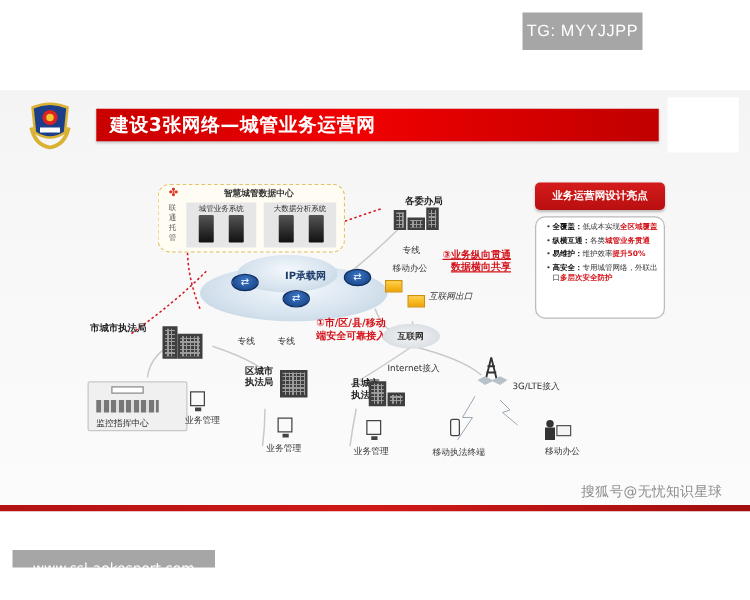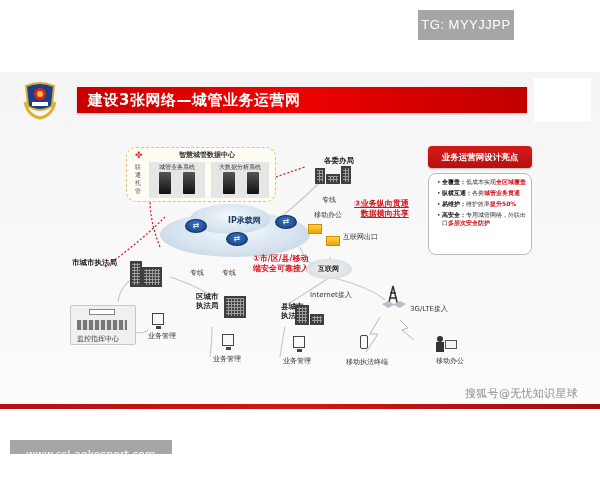--- a/index.html
+++ b/index.html
@@ -41,21 +41,21 @@
 
   .inet-cloud { position: absolute; left: 306px; top: 259px; width: 46px; height: 20px; background: radial-gradient(ellipse, #f5f5f5, #cfd6dd); border-radius: 50%; }
   .inet-label { position: absolute; left: 318px; top: 264px; font-size: 7px; font-weight: bold; color: #333; }
 
   .bldg { position: absolute; background: #3f3f3f; }
   .bldg::before { content: ""; position: absolute; inset: 2px; background: repeating-linear-gradient(0deg, transparent 0 2px, #cfcfcf 2px 3px), repeating-linear-gradient(90deg, transparent 0 2px, #cfcfcf 2px 3px); mix-blend-mode: screen; opacity: 0.6; }
 
   .pc { position: absolute; width: 12px; height: 12px; border: 1.5px solid #444; background: #fafafa; }
   .pc::after { content: ""; position: absolute; left: 3px; top: 12px; width: 5px; height: 3px; background: #444; }
 
-  .monitor-center { position: absolute; left: 70px; top: 306px; width: 66px; height: 40px; border: 1px solid #c8c8c8; background: #f0f0f0; border-radius: 2px; }
+  .monitor-center { position: absolute; left: 70px; top: 306px; width: 80px; height: 40px; border: 1px solid #c8c8c8; background: #f0f0f0; border-radius: 2px; }
 
   .highlight-title { position: absolute; left: 428px; top: 146px; width: 104px; height: 22px; background: linear-gradient(180deg, #d51b1b, #b90f0f); border-radius: 4px; color: #fff; font-size: 8.5px; font-weight: bold; text-align: center; line-height: 22px; box-shadow: 0 1px 2px rgba(0,0,0,0.25); }
   .highlight-box { position: absolute; left: 428px; top: 173px; width: 104px; height: 82px; background: #fff; border: 1px solid #bbb; border-radius: 8px; padding: 4px 5px 4px 8px; }
   .hl-item { position: relative; font-size: 6px; line-height: 8px; color: #333; padding-left: 5px; margin-bottom: 3px; }
   .hl-item::before { content: "•"; position: absolute; left: 0; top: 0; }
   .hl-key { font-weight: bold; color: #111; }
   .hl-red { color: #d4141c; font-weight: bold; }
 
   .watermark { position: absolute; left: 465px; top: 386px; font-size: 11px; color: #8d8d8d; letter-spacing: 0.3px; }
 
@@ -137,21 +137,21 @@
   <div class="cloud" style="left:160px; top:140px; width:150px; height:45px;"></div>
   <div class="cloud" style="left:190px; top:132px; width:80px; height:30px;"></div>
   <div class="cloud-label">IP承载网</div>
   <div class="router" style="left:185px; top:147px;"></div>
   <div class="router" style="left:226px; top:160px;"></div>
   <div class="router" style="left:275px; top:143px;"></div>
 
   <div class="label" style="left:314px; top:138px;">移动办公</div>
   <div class="fw" style="left:308px; top:152px;"></div>
   <div class="fw" style="left:326px; top:164px;"></div>
-  <div class="label" style="left:343px; top:160px;">互联网出口</div>
+  <div class="label" style="left:343px; top:160px;font-style:italic;">互联网出口</div>
 
   <div class="red-note" style="left:253px; top:182px;">
     <div>①市/区/县/移动</div>
     <div>端安全可靠接入</div>
   </div>
 
   <div class="inet-cloud" style="top:187px;"></div>
   <div class="inet-label" style="top:192px;">互联网</div>
 
   <div class="label bold md" style="left:72px; top:186px;">市城市执法局</div>

